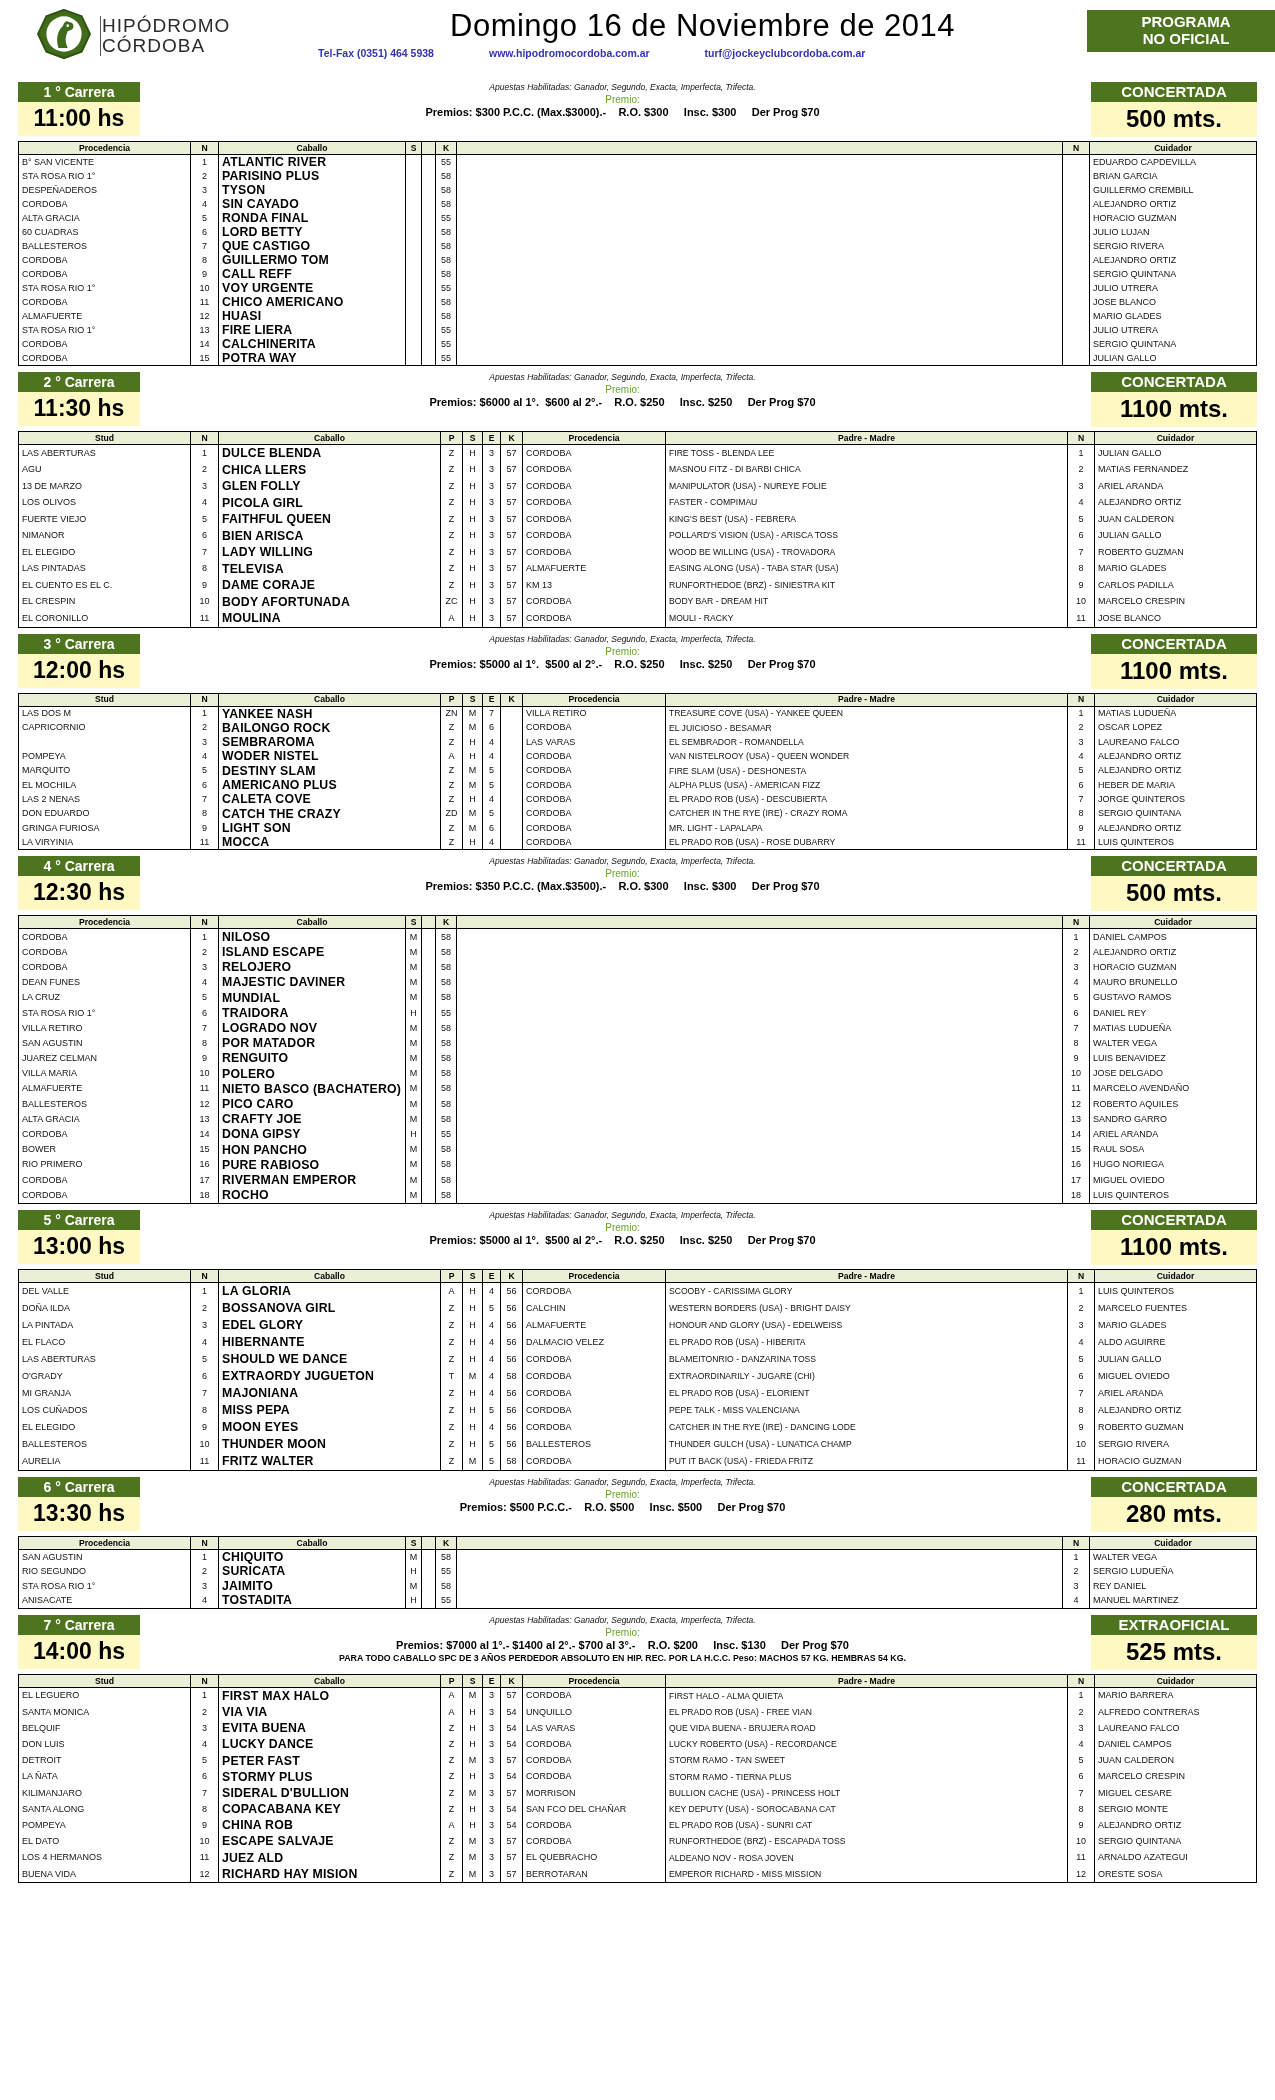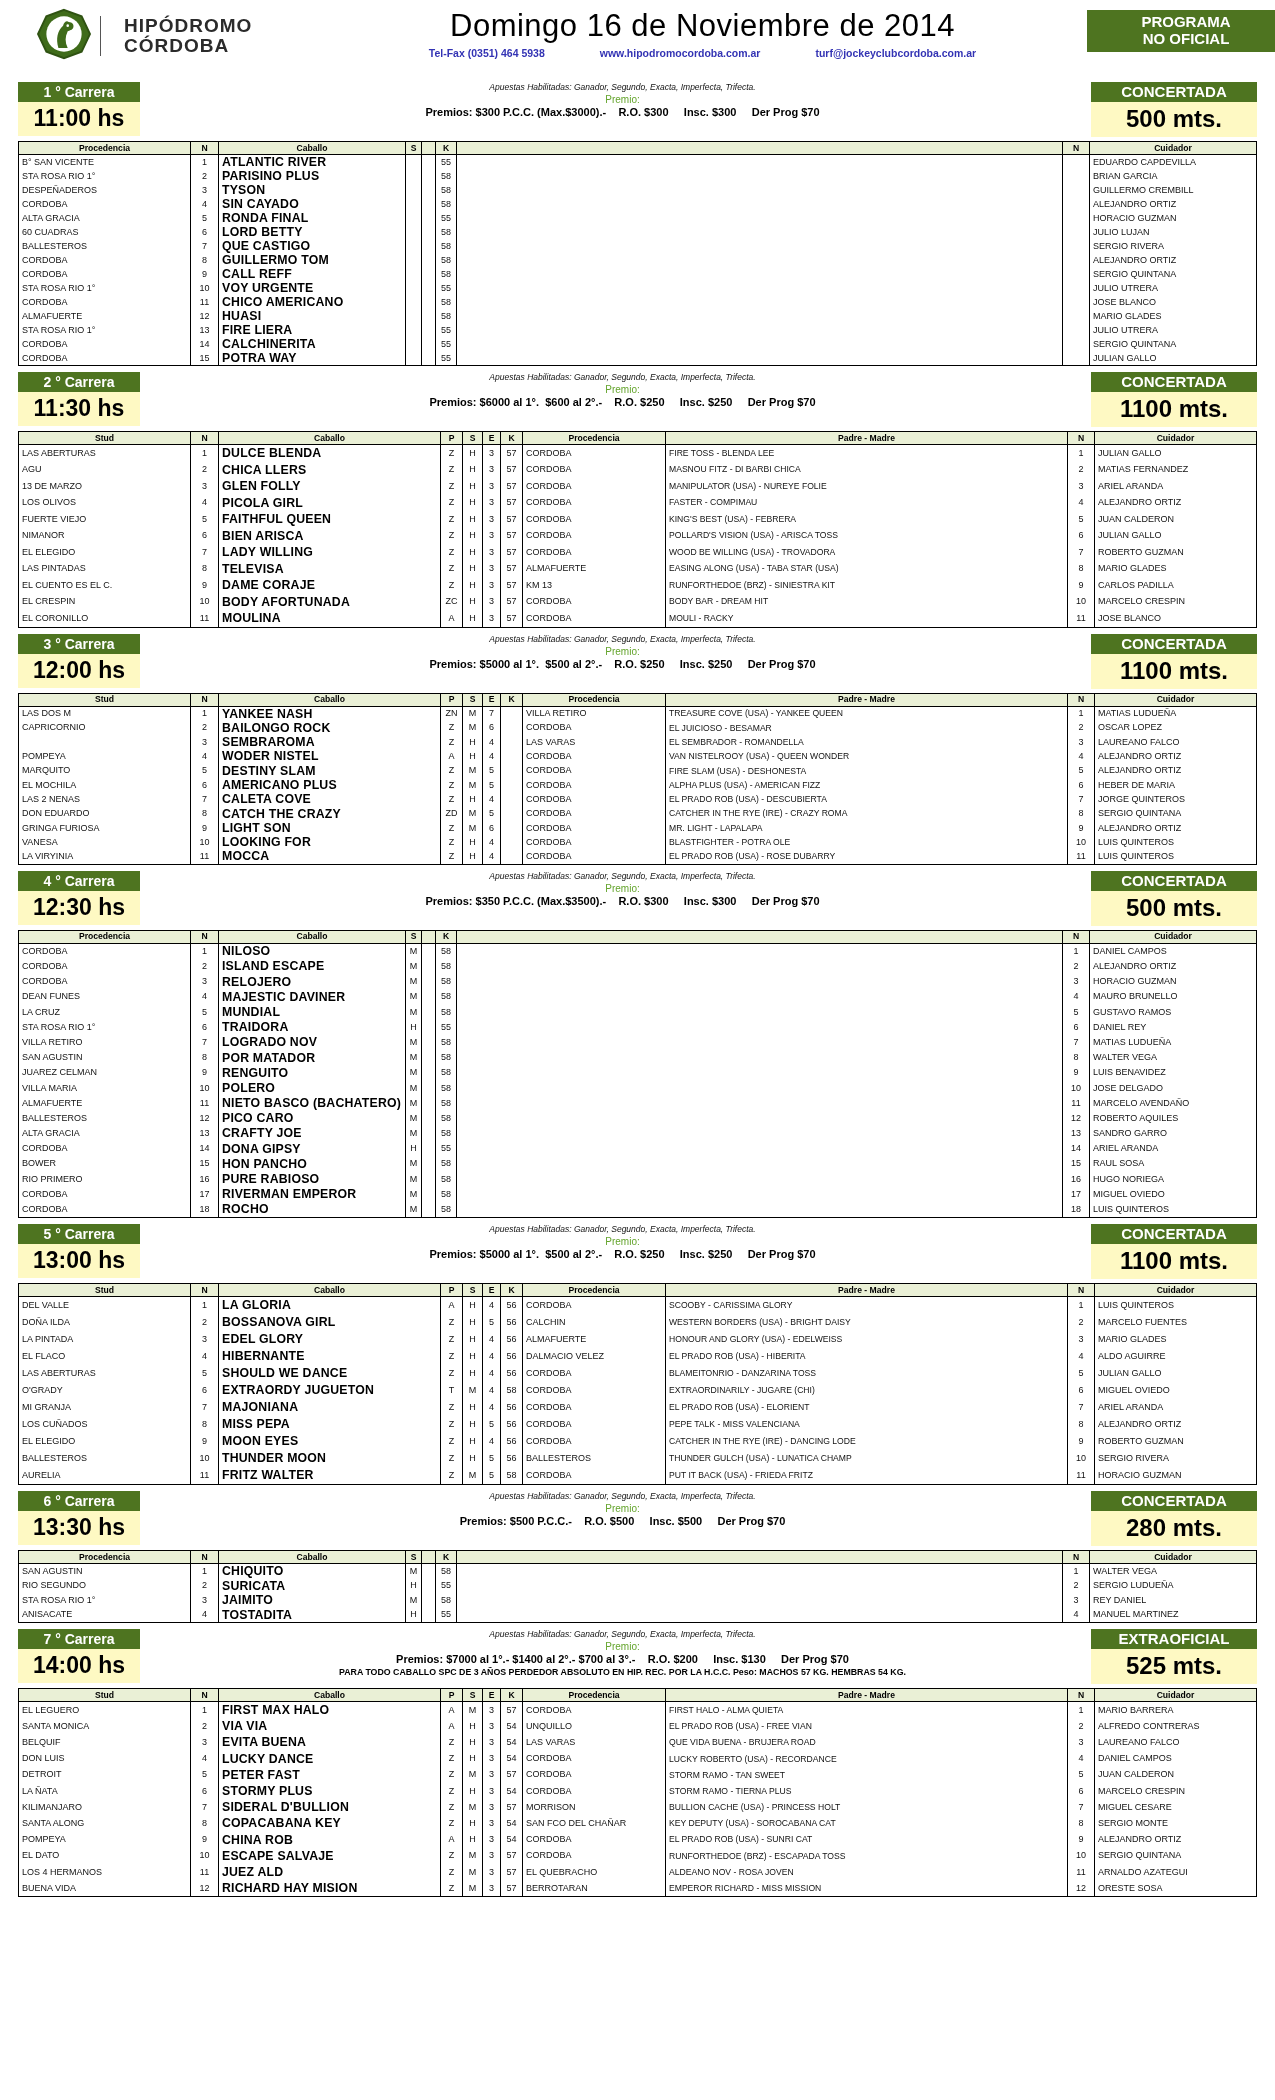--- a/index.html
+++ b/index.html
@@ -2,24 +2,24 @@
 <html><head>
 <meta charset="utf-8">
 <style>
   html,body{margin:0;padding:0;background:#ffffff;}
   body{width:1275px;height:2100px;overflow:hidden;font-family:"Liberation Sans",sans-serif;color:#000;}
   .page{width:1239px;padding:0 18px;position:relative;}
 
   
   .page-header{display:grid;grid-template-columns:300px 1fr 170px;align-items:start;padding-top:8px;height:68px;}
   .logo-block{display:flex;align-items:center;gap:8px;padding-left:18px;}
-  .logo-text{border-left:1.5px solid #555;padding-left:23px;font-size:19px;font-weight:700;letter-spacing:1px;color:#2b2b2b;line-height:1.05;}
+  .logo-text{border-left:1.5px solid #555;padding-left:1px;font-size:19px;font-weight:400;letter-spacing:1px;color:#2b2b2b;line-height:1.05;}
   .header-center{text-align:center;}
   .title{font-size:31px;letter-spacing:.5px;color:#000;line-height:1.05;margin-top:2px;}
-  .contact{margin-top:4px;display:flex;justify-content:center;gap:55px;font-size:10.5px;font-weight:700;color:#3333b4;}
+  .contact{margin-top:4px;display:flex;gap:55px;font-size:10.5px;font-weight:700;color:#3333b4;}
   .program-badge{background:#4e7420;color:#fff;font-weight:700;font-size:15px;text-align:center;line-height:1.15;padding:3px 16px 4px;width:166px;margin-top:2px;}
 
   
   .race{margin-top:6px;}
   .race-head{display:grid;grid-template-columns:150px 1fr 180px;align-items:start;}
   .badge-dark{background:#4e7420;color:#fff;font-weight:700;text-align:center;}
   .badge-light{background:#fef9c3;color:#000;font-weight:700;text-align:center;}
   .left-badges{width:122px;}
   .left-badges .badge-dark{font-size:14px;padding:2px 16px;}
   .left-badges .badge-light{font-size:23px;padding:3px 0 4px;}
@@ -629,33 +629,20 @@
             <td>Z</td>
             <td>M</td>
             <td>6</td>
             <td></td>
             <td>CORDOBA</td>
             <td>MR. LIGHT - LAPALAPA</td>
             <td>9</td>
             <td>ALEJANDRO ORTIZ</td>
           </tr>
           <tr>
-            <td>VANESA</td>
-            <td>10</td>
-            <td class="cab">LOOKING FOR</td>
-            <td>Z</td>
-            <td>H</td>
-            <td>4</td>
-            <td></td>
-            <td>CORDOBA</td>
-            <td>BLASTFIGHTER - POTRA OLE</td>
-            <td>10</td>
-            <td>LUIS QUINTEROS</td>
-          </tr>
-          <tr>
             <td>LA VIRYINIA</td>
             <td>11</td>
             <td class="cab">MOCCA</td>
             <td>Z</td>
             <td>H</td>
             <td>4</td>
             <td></td>
             <td>CORDOBA</td>
             <td>EL PRADO ROB (USA) - ROSE DUBARRY</td>
             <td>11</td>

